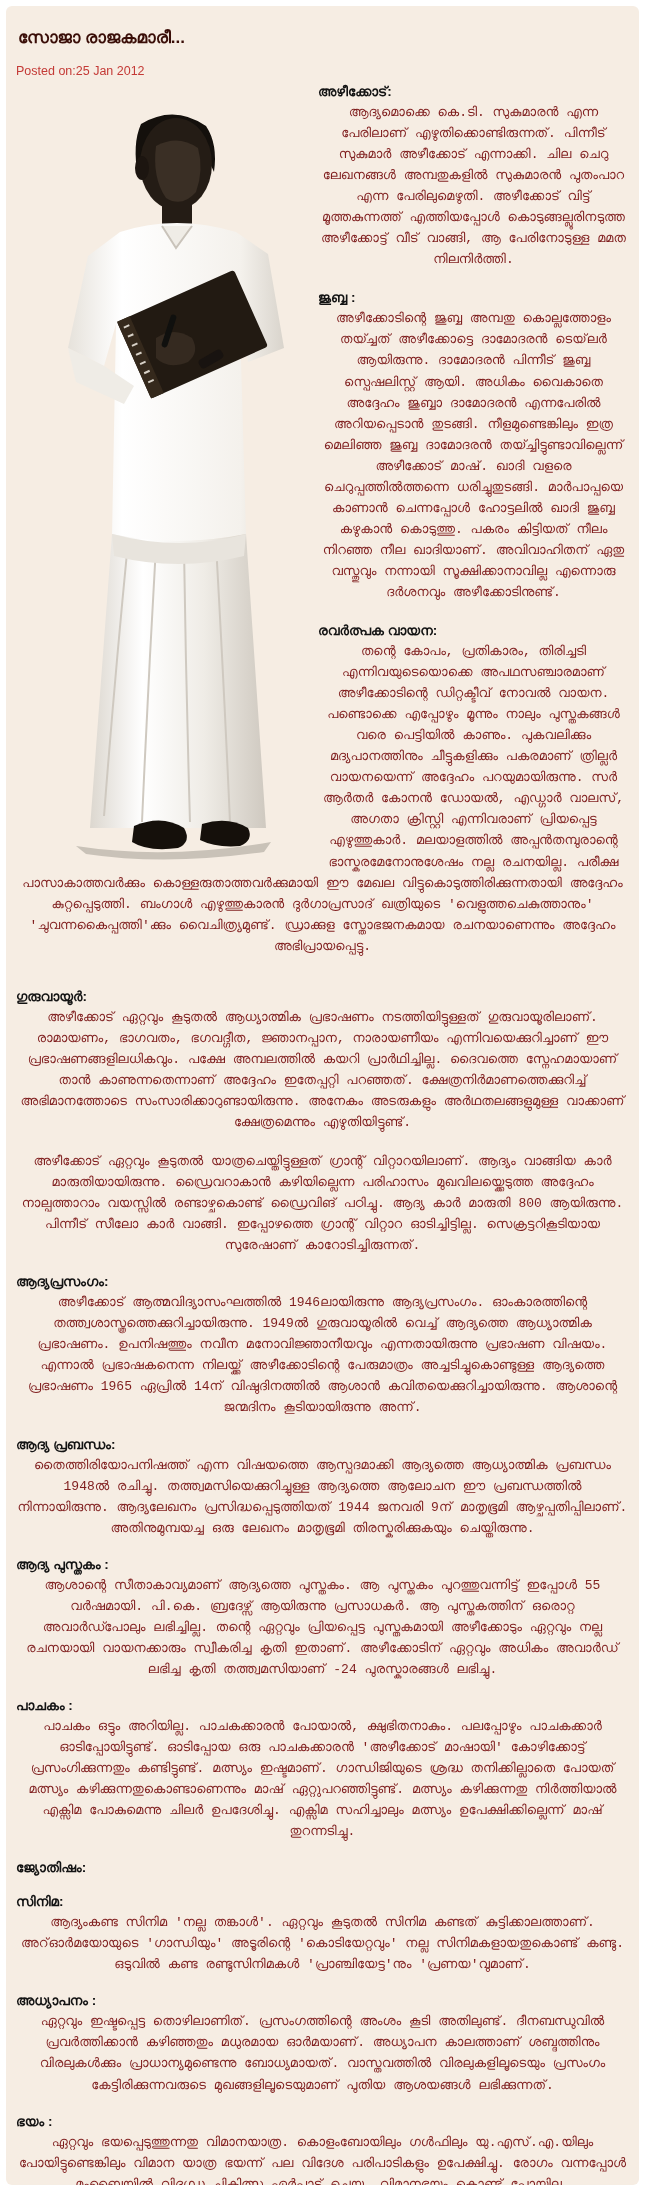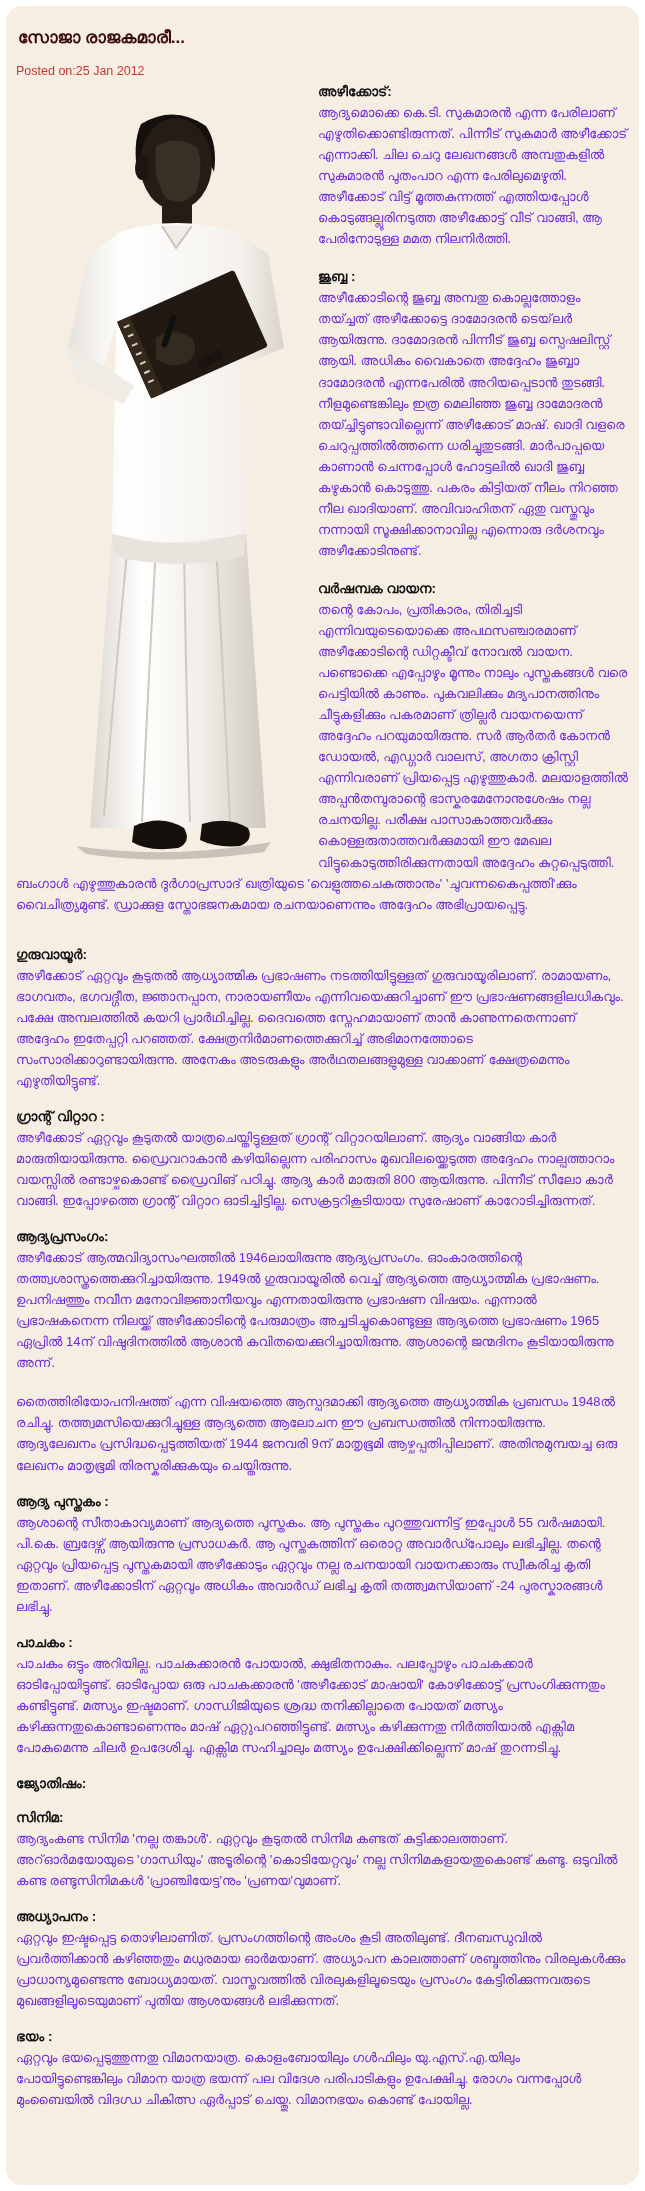--- a/index.html
+++ b/index.html
@@ -1,24 +1,24 @@
 <!DOCTYPE html>
 <html><head>
 <meta charset="utf-8">
 <style>
   html,body{margin:0;padding:0;background:#ffffff;font-family:"Liberation Sans",sans-serif;}
-  .page{position:relative;width:633px;height:2179px;margin:6px;background:#f6ede3;border-radius:16px;
+  .page{position:relative;width:633px;height:2179px;margin:6px;background:#f6ede3;border-radius:6px;
         box-sizing:border-box;padding:8px 10px;overflow:hidden;}
   .page-title{font-size:17px;font-weight:bold;color:#3a0e08;margin:14px 2px 0 2px;}
   .posted-on{color:#c43a36;font-size:12.5px;margin:16px 2px 4px 0;}
   .content{margin-top:6px;}
   .photo-col{float:left;width:292px;height:778px;margin:2px 10px 6px 0;}
   .section{margin:4px 0 18px 0;}
   .section h3{font-size:13.5px;font-weight:bold;color:#131313;margin:0 0 2px 0;}
-  .section p{font-size:13px;line-height:1.62;color:#6d28d9;margin:0;text-align:left;}
+  .section p{font-size:13px;line-height:1.62;color:#7f1d1d;margin:0;text-align:center;font-family:Liberation Mono, monospace;}
   .right-flow .section{margin-top:2px;margin-bottom:20px;}
   .full-sections{clear:both;padding-top:8px;}
 </style>
 </head>
 <body>
 
 <div class="page">
 
   <div class="page-title">സോജാ രാജകമാരീ...</div>
 
@@ -101,39 +101,39 @@
     <div class="right-flow">
       <div class="section">
         <h3>അഴീക്കോട്:</h3>
         <p>ആദ്യമൊക്കെ കെ.ടി. സുകുമാരൻ എന്ന പേരിലാണ് എഴുതിക്കൊണ്ടിരുന്നത്. പിന്നീട് സുകുമാർ അഴീക്കോട് എന്നാക്കി. ചില ചെറു ലേഖനങ്ങൾ അമ്പതുകളിൽ സുകുമാരൻ പുതംപാറ എന്ന പേരിലുമെഴുതി. അഴീക്കോട് വിട്ട് മൂത്തകുന്നത്ത് എത്തിയപ്പോൾ കൊടുങ്ങല്ലൂരിനടുത്ത അഴീക്കോട്ട് വീട് വാങ്ങി, ആ പേരിനോടുള്ള മമത നിലനിർത്തി.</p>
       </div>
       <div class="section">
         <h3>ജുബ്ബ :</h3>
         <p>അഴീക്കോടിന്റെ ജുബ്ബ അമ്പതു കൊല്ലത്തോളം തയ്ച്ചത് അഴീക്കോട്ടെ ദാമോദരൻ ടെയ്‌ലർ ആയിരുന്നു. ദാമോദരൻ പിന്നീട് ജുബ്ബ സ്പെഷലിസ്റ്റ് ആയി. അധികം വൈകാതെ അദ്ദേഹം ജുബ്ബാ ദാമോദരൻ എന്നപേരിൽ അറിയപ്പെടാൻ തുടങ്ങി. നീളമുണ്ടെങ്കിലും ഇത്ര മെലിഞ്ഞ ജുബ്ബ ദാമോദരൻ തയ്ച്ചിട്ടുണ്ടാവില്ലെന്ന് അഴീക്കോട് മാഷ്. ഖാദി വളരെ ചെറുപ്പത്തിൽത്തന്നെ ധരിച്ചുതുടങ്ങി. മാർപാപ്പയെ കാണാൻ ചെന്നപ്പോൾ ഹോട്ടലിൽ ഖാദി ജുബ്ബ കഴുകാൻ കൊടുത്തു. പകരം കിട്ടിയത് നീലം നിറഞ്ഞ നീല ഖാദിയാണ്. അവിവാഹിതന് ഏതു വസ്തുവും നന്നായി സൂക്ഷിക്കാനാവില്ല എന്നൊരു ദർശനവും അഴീക്കോടിനുണ്ട്.</p>
       </div>
       <div class="section">
-        <h3>വർഷമ്പക വായന:</h3>
+        <h3>രവർത്പക വായന:</h3>
         <p>തന്റെ കോപം, പ്രതികാരം, തിരിച്ചടി എന്നിവയുടെയൊക്കെ അപഥസഞ്ചാരമാണ് അഴീക്കോടിന്റെ ഡിറ്റക്ടീവ് നോവൽ വായന. പണ്ടൊക്കെ എപ്പോഴും മൂന്നും നാലും പുസ്തകങ്ങൾ വരെ പെട്ടിയിൽ കാണും. പുകവലിക്കും മദ്യപാനത്തിനും ചീട്ടുകളിക്കും പകരമാണ് ത്രില്ലർ വായനയെന്ന് അദ്ദേഹം പറയുമായിരുന്നു. സർ ആർതർ കോനൻ ഡോയൽ, എഡ്ഗാർ വാലസ്, അഗതാ ക്രിസ്റ്റി എന്നിവരാണ് പ്രിയപ്പെട്ട എഴുത്തുകാർ. മലയാളത്തിൽ അപ്പൻതമ്പുരാന്റെ ഭാസ്കരമേനോനുശേഷം നല്ല രചനയില്ല. പരീക്ഷ പാസാകാത്തവർക്കും കൊള്ളരുതാത്തവർക്കുമായി ഈ മേഖല വിട്ടുകൊടുത്തിരിക്കുന്നതായി അദ്ദേഹം കുറ്റപ്പെടുത്തി. ബംഗാൾ എഴുത്തുകാരൻ ദുർഗാപ്രസാദ് ഖത്രിയുടെ 'വെളുത്തചെകുത്താനും' 'ചുവന്നകൈപ്പത്തി'ക്കും വൈചിത്ര്യമുണ്ട്. ഡ്രാക്കുള സ്തോഭജനകമായ രചനയാണെന്നും അദ്ദേഹം അഭിപ്രായപ്പെട്ടു.</p>
       </div>
     </div>
 
     <div class="full-sections">
       <div class="section">
         <h3>ഗുരുവായൂർ:</h3>
         <p>അഴീക്കോട് ഏറ്റവും കൂടുതൽ ആധ്യാത്മിക പ്രഭാഷണം നടത്തിയിട്ടുള്ളത് ഗുരുവായൂരിലാണ്. രാമായണം, ഭാഗവതം, ഭഗവദ്ഗീത, ജ്ഞാനപ്പാന, നാരായണീയം എന്നിവയെക്കുറിച്ചാണ് ഈ പ്രഭാഷണങ്ങളിലധികവും. പക്ഷേ അമ്പലത്തിൽ കയറി പ്രാർഥിച്ചില്ല. ദൈവത്തെ സ്നേഹമായാണ് താൻ കാണുന്നതെന്നാണ് അദ്ദേഹം ഇതേപ്പറ്റി പറഞ്ഞത്. ക്ഷേത്രനിർമാണത്തെക്കുറിച്ച് അഭിമാനത്തോടെ സംസാരിക്കാറുണ്ടായിരുന്നു. അനേകം അടരുകളും അർഥതലങ്ങളുമുള്ള വാക്കാണ് ക്ഷേത്രമെന്നും എഴുതിയിട്ടുണ്ട്.</p>
       </div>
       <div class="section">
-        <h3>ഗ്രാന്റ് വിറ്റാറ :</h3>
         <p>അഴീക്കോട് ഏറ്റവും കൂടുതൽ യാത്രചെയ്തിട്ടുള്ളത് ഗ്രാന്റ് വിറ്റാറയിലാണ്. ആദ്യം വാങ്ങിയ കാർ മാരുതിയായിരുന്നു. ഡ്രൈവറാകാൻ കഴിയില്ലെന്ന പരിഹാസം മുഖവിലയ്ക്കെടുത്ത അദ്ദേഹം നാല്പത്താറാം വയസ്സിൽ രണ്ടാഴ്ചകൊണ്ട് ഡ്രൈവിങ് പഠിച്ചു. ആദ്യ കാർ മാരുതി 800 ആയിരുന്നു. പിന്നീട് സീലോ കാർ വാങ്ങി. ഇപ്പോഴത്തെ ഗ്രാന്റ് വിറ്റാറ ഓടിച്ചിട്ടില്ല. സെക്രട്ടറികൂടിയായ സുരേഷാണ് കാറോടിച്ചിരുന്നത്.</p>
       </div>
       <div class="section">
         <h3>ആദ്യപ്രസംഗം:</h3>
         <p>അഴീക്കോട് ആത്മവിദ്യാസംഘത്തിൽ 1946ലായിരുന്നു ആദ്യപ്രസംഗം. ഓംകാരത്തിന്റെ തത്ത്വശാസ്ത്രത്തെക്കുറിച്ചായിരുന്നു. 1949ൽ ഗുരുവായൂരിൽ വെച്ച് ആദ്യത്തെ ആധ്യാത്മിക പ്രഭാഷണം. ഉപനിഷത്തും നവീന മനോവിജ്ഞാനീയവും എന്നതായിരുന്നു പ്രഭാഷണ വിഷയം. എന്നാൽ പ്രഭാഷകനെന്ന നിലയ്ക്ക് അഴീക്കോടിന്റെ പേരുമാത്രം അച്ചടിച്ചുകൊണ്ടുള്ള ആദ്യത്തെ പ്രഭാഷണം 1965 ഏപ്രിൽ 14ന് വിഷുദിനത്തിൽ ആശാൻ കവിതയെക്കുറിച്ചായിരുന്നു. ആശാന്റെ ജന്മദിനം കൂടിയായിരുന്നു അന്ന്.</p>
       </div>
       <div class="section">
+        <h3>ആദ്യ പ്രബന്ധം:</h3>
         <p>തൈത്തിരിയോപനിഷത്ത് എന്ന വിഷയത്തെ ആസ്പദമാക്കി ആദ്യത്തെ ആധ്യാത്മിക പ്രബന്ധം 1948ൽ രചിച്ചു. തത്ത്വമസിയെക്കുറിച്ചുള്ള ആദ്യത്തെ ആലോചന ഈ പ്രബന്ധത്തിൽ നിന്നായിരുന്നു. ആദ്യലേഖനം പ്രസിദ്ധപ്പെടുത്തിയത് 1944 ജനവരി 9ന് മാതൃഭൂമി ആഴ്ചപ്പതിപ്പിലാണ്. അതിനുമുമ്പയച്ച ഒരു ലേഖനം മാതൃഭൂമി തിരസ്കരിക്കുകയും ചെയ്തിരുന്നു.</p>
       </div>
       <div class="section">
         <h3>ആദ്യ പുസ്തകം :</h3>
         <p>ആശാന്റെ സീതാകാവ്യമാണ് ആദ്യത്തെ പുസ്തകം. ആ പുസ്തകം പുറത്തുവന്നിട്ട് ഇപ്പോൾ 55 വർഷമായി. പി.കെ. ബ്രദേഴ്സ് ആയിരുന്നു പ്രസാധകർ. ആ പുസ്തകത്തിന് ഒരൊറ്റ അവാർഡ്പോലും ലഭിച്ചില്ല. തന്റെ ഏറ്റവും പ്രിയപ്പെട്ട പുസ്തകമായി അഴീക്കോടും ഏറ്റവും നല്ല രചനയായി വായനക്കാരും സ്വീകരിച്ച കൃതി ഇതാണ്. അഴീക്കോടിന് ഏറ്റവും അധികം അവാർഡ് ലഭിച്ച കൃതി തത്ത്വമസിയാണ് -24 പുരസ്കാരങ്ങൾ ലഭിച്ചു.</p>
       </div>
       <div class="section">
         <h3>പാചകം :</h3>
         <p>പാചകം ഒട്ടും അറിയില്ല. പാചകക്കാരൻ പോയാൽ, ക്ഷുഭിതനാകും. പലപ്പോഴും പാചകക്കാർ ഓടിപ്പോയിട്ടുണ്ട്. ഓടിപ്പോയ ഒരു പാചകക്കാരൻ 'അഴീക്കോട് മാഷായി' കോഴിക്കോട്ട് പ്രസംഗിക്കുന്നതും കണ്ടിട്ടുണ്ട്. മത്സ്യം ഇഷ്ടമാണ്. ഗാന്ധിജിയുടെ ശ്രദ്ധ തനിക്കില്ലാതെ പോയത് മത്സ്യം കഴിക്കുന്നതുകൊണ്ടാണെന്നും മാഷ് ഏറ്റുപറഞ്ഞിട്ടുണ്ട്. മത്സ്യം കഴിക്കുന്നതു നിർത്തിയാൽ എക്സിമ പോകുമെന്നു ചിലർ ഉപദേശിച്ചു. എക്സിമ സഹിച്ചാലും മത്സ്യം ഉപേക്ഷിക്കില്ലെന്ന് മാഷ് തുറന്നടിച്ചു.</p>
       </div>

